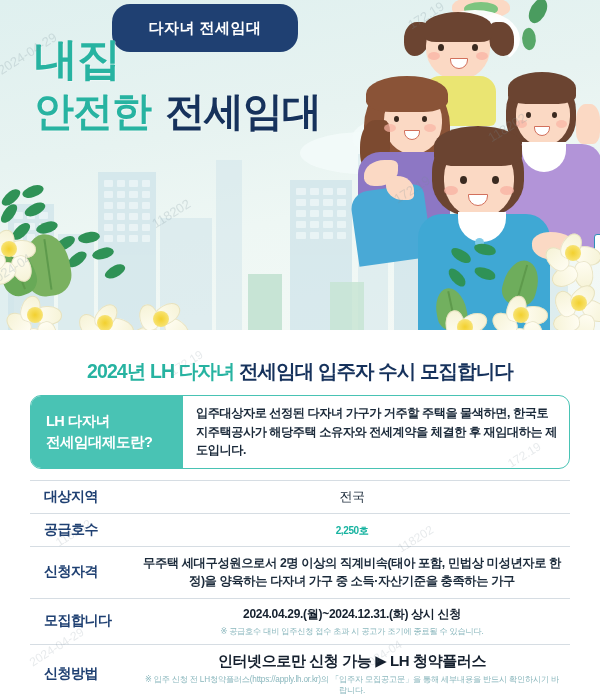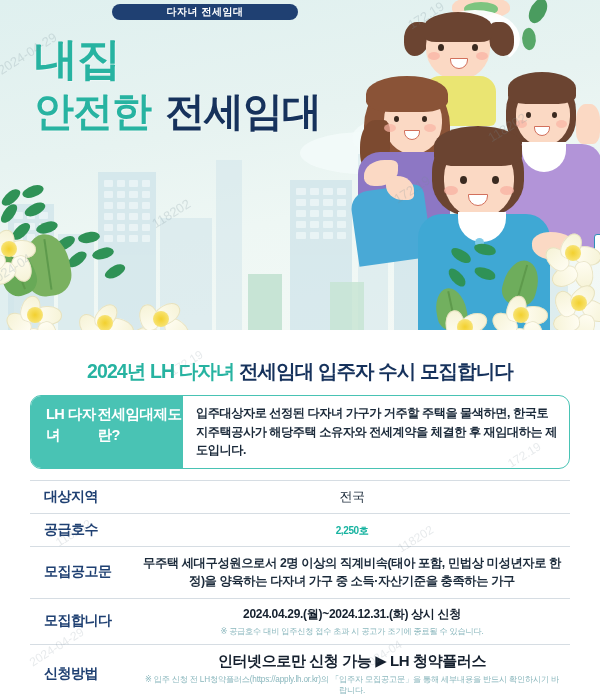--- a/index.html
+++ b/index.html
@@ -33,24 +33,24 @@
     background:radial-gradient(circle,#f2d02e 0%,#f7df62 55%,#f3e9a8 100%); border-radius:50%; }
 
   
   .person { position:absolute; }
   .skin { background:#fbd9c4; }
   .hair { background:#6b4431; }
   .hairL { background:#7a4a2f; }
 
   
   .pill {
-    position:absolute; left:112px; top:4px; width:186px; height:16px;
+    position:absolute; left:112px; top:4px; width:186px; height:48px;
     background:#1f4072; border-radius:18px; color:#fff;
     display:flex; align-items:center; justify-content:center;
-    font-size:10px; font-weight:bold; letter-spacing:.5px; z-index:20;
+    font-size:15px; font-weight:bold; letter-spacing:.5px; z-index:20;
   }
   .headline { position:absolute; left:34px; top:36px; z-index:20; }
   .hl-row { display:flex; align-items:baseline; gap:14px; white-space:nowrap; }
   .hl1 { font-size:44px; font-weight:bold; line-height:1.05; letter-spacing:-1px; }
   .hl2 { font-size:40px; font-weight:bold; line-height:1.15; letter-spacing:-1px; }
   .navy { color:#16325c; text-shadow:1px 1px 0 rgba(255,255,255,.35); }
   .teal { color:#27b3a1; text-shadow:1px 1px 0 rgba(255,255,255,.35); }
 
   
   .wm { position:absolute; color:rgba(120,140,150,.22); font-size:13px; white-space:nowrap;
@@ -60,21 +60,21 @@
 
   
   .body { position:relative; padding:0 30px; background:#fff; }
   .subtitle { text-align:center; padding:28px 0 10px; font-size:19.5px; font-weight:bold; letter-spacing:-.9px; white-space:nowrap; }
   .subtitle .y { color:#27b3a1; }
   .subtitle .n { color:#16325c; }
 
   .infobox { display:flex; align-items:stretch; border:1.6px solid #49c3b4; border-radius:11px; overflow:hidden; background:#fff; }
   .infobox .lbl {
     flex:0 0 152px; background:#49c3b4; color:#fff; font-weight:bold; font-size:14.5px;
-    display:flex; flex-direction:row; justify-content:center; padding:8px 0 8px 15px; line-height:1.45; letter-spacing:-.5px;
+    display:flex; flex-direction:column; justify-content:center; padding:8px 0 8px 15px; line-height:1.45; letter-spacing:-.5px;
   }
   .infobox .txt { flex:1; padding:8px 10px 8px 13px; font-size:12.2px; color:#1b2a3a; line-height:1.52; font-weight:bold; letter-spacing:-.45px; }
 
   table.tbl { width:100%; border-collapse:collapse; margin-top:11px; }
   table.tbl tr { border-top:1px solid #d6dde3; }
   table.tbl tr:last-child { border-bottom:1px solid #d6dde3; }
   td.k { width:104px; padding:7px 0 7px 14px; color:#1f4072; font-weight:bold; font-size:14px; vertical-align:middle; letter-spacing:-.5px; }
   td.v { padding:7px 8px; text-align:center; font-size:13px; color:#1b2a3a; vertical-align:middle; letter-spacing:-.4px; }
   td.v .tealbig { color:#17b3a0; font-weight:bold; font-size:10px;text-align:right; }
   td.v .qual { font-size:12.3px; line-height:1.5; font-weight:bold; }
@@ -415,21 +415,21 @@
         <td class="k">대상지역</td>
         <td class="v">전국</td>
       </tr>
       <tr>
         <td class="k">공급호수</td>
         <td class="v">
           <span class="tealbig">2,250호</span>
         </td>
       </tr>
       <tr>
-        <td class="k">모집공고문</td>
+        <td class="k">신청자격</td>
         <td class="v">
           <span class="qual"><span>무주택 세대구성원으로서 </span><b>2명 이상의</b><span> 직계비속(태아 포함, 민법상 미성년자로 한정)을 양육하는 다자녀 가구 중 소득·자산기준을 충족하는 가구</span></span>
         </td>
       </tr>
       <tr>
         <td class="k">모집합니다</td>
         <td class="v">
           <span class="datebig">2024.04.29.(월)~2024.12.31.(화) 상시 신청</span>
           <span class="note t">※ 공급호수 대비 입주신청 접수 초과 시 공고가 조기에 종료될 수 있습니다.</span>
         </td>

